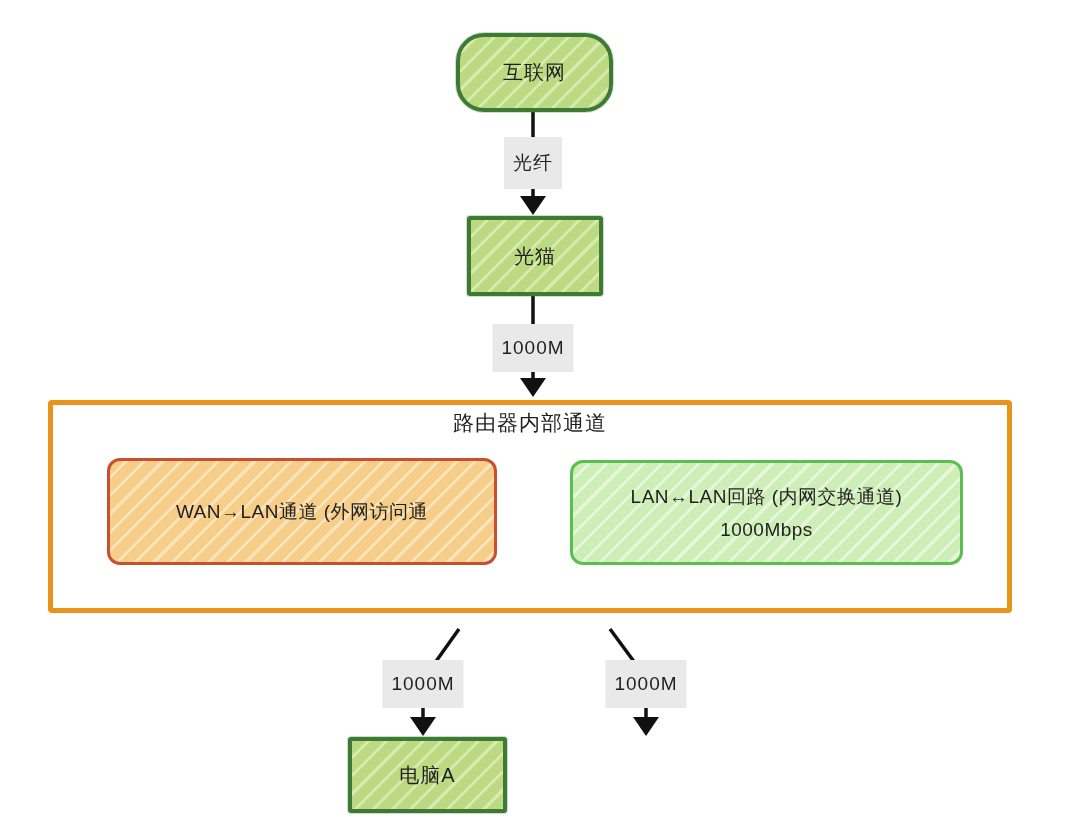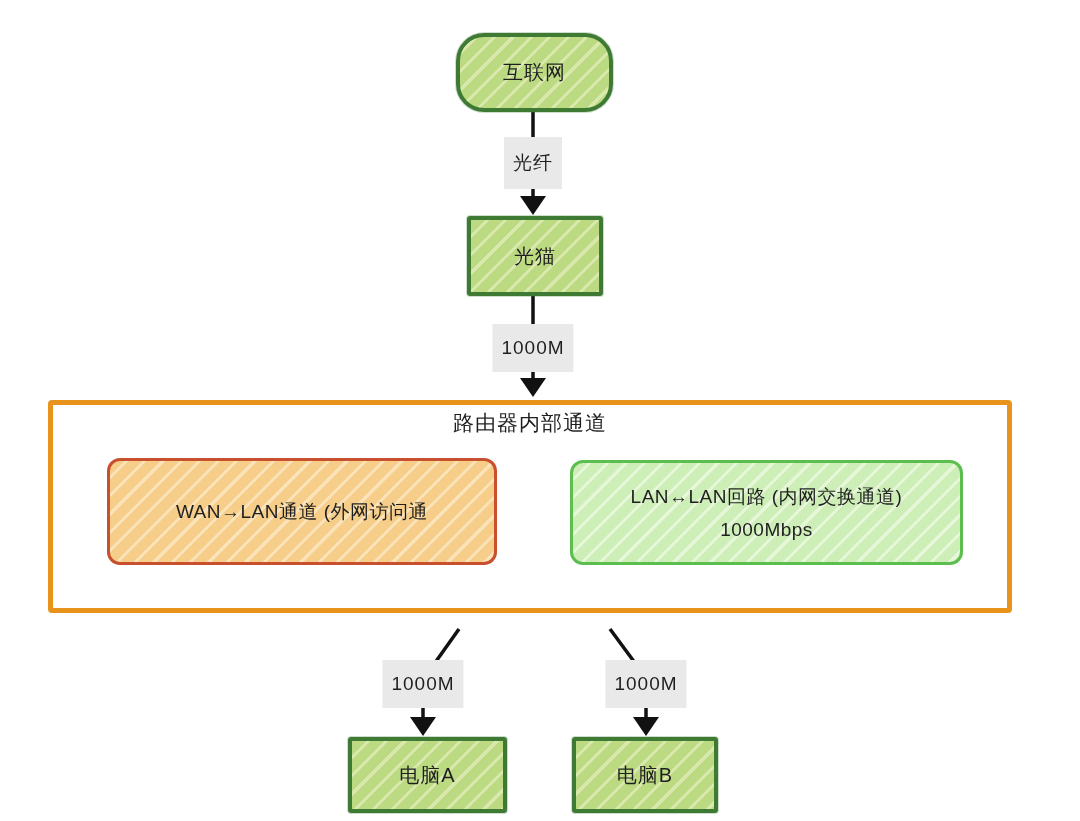--- a/index.html
+++ b/index.html
@@ -179,22 +179,19 @@
     <div class="channel channel-lan">
       <div>LAN↔LAN回路 (内网交换通道)</div>
       <div>1000Mbps</div>
     </div>
   </div>
 
   <div class="node node-pc-a">
     <span>电脑A</span>
   </div>
 
-  <div class="node node-pc-b">
-    <span>电脑B</span>
-  </div>
 
   <div class="edge-label label-fiber">光纤</div>
   <div class="edge-label label-1000m-top">1000M</div>
   <div class="edge-label label-1000m-a">1000M</div>
   <div class="edge-label label-1000m-b">1000M</div>
 
 </div>
 
 </body></html>

